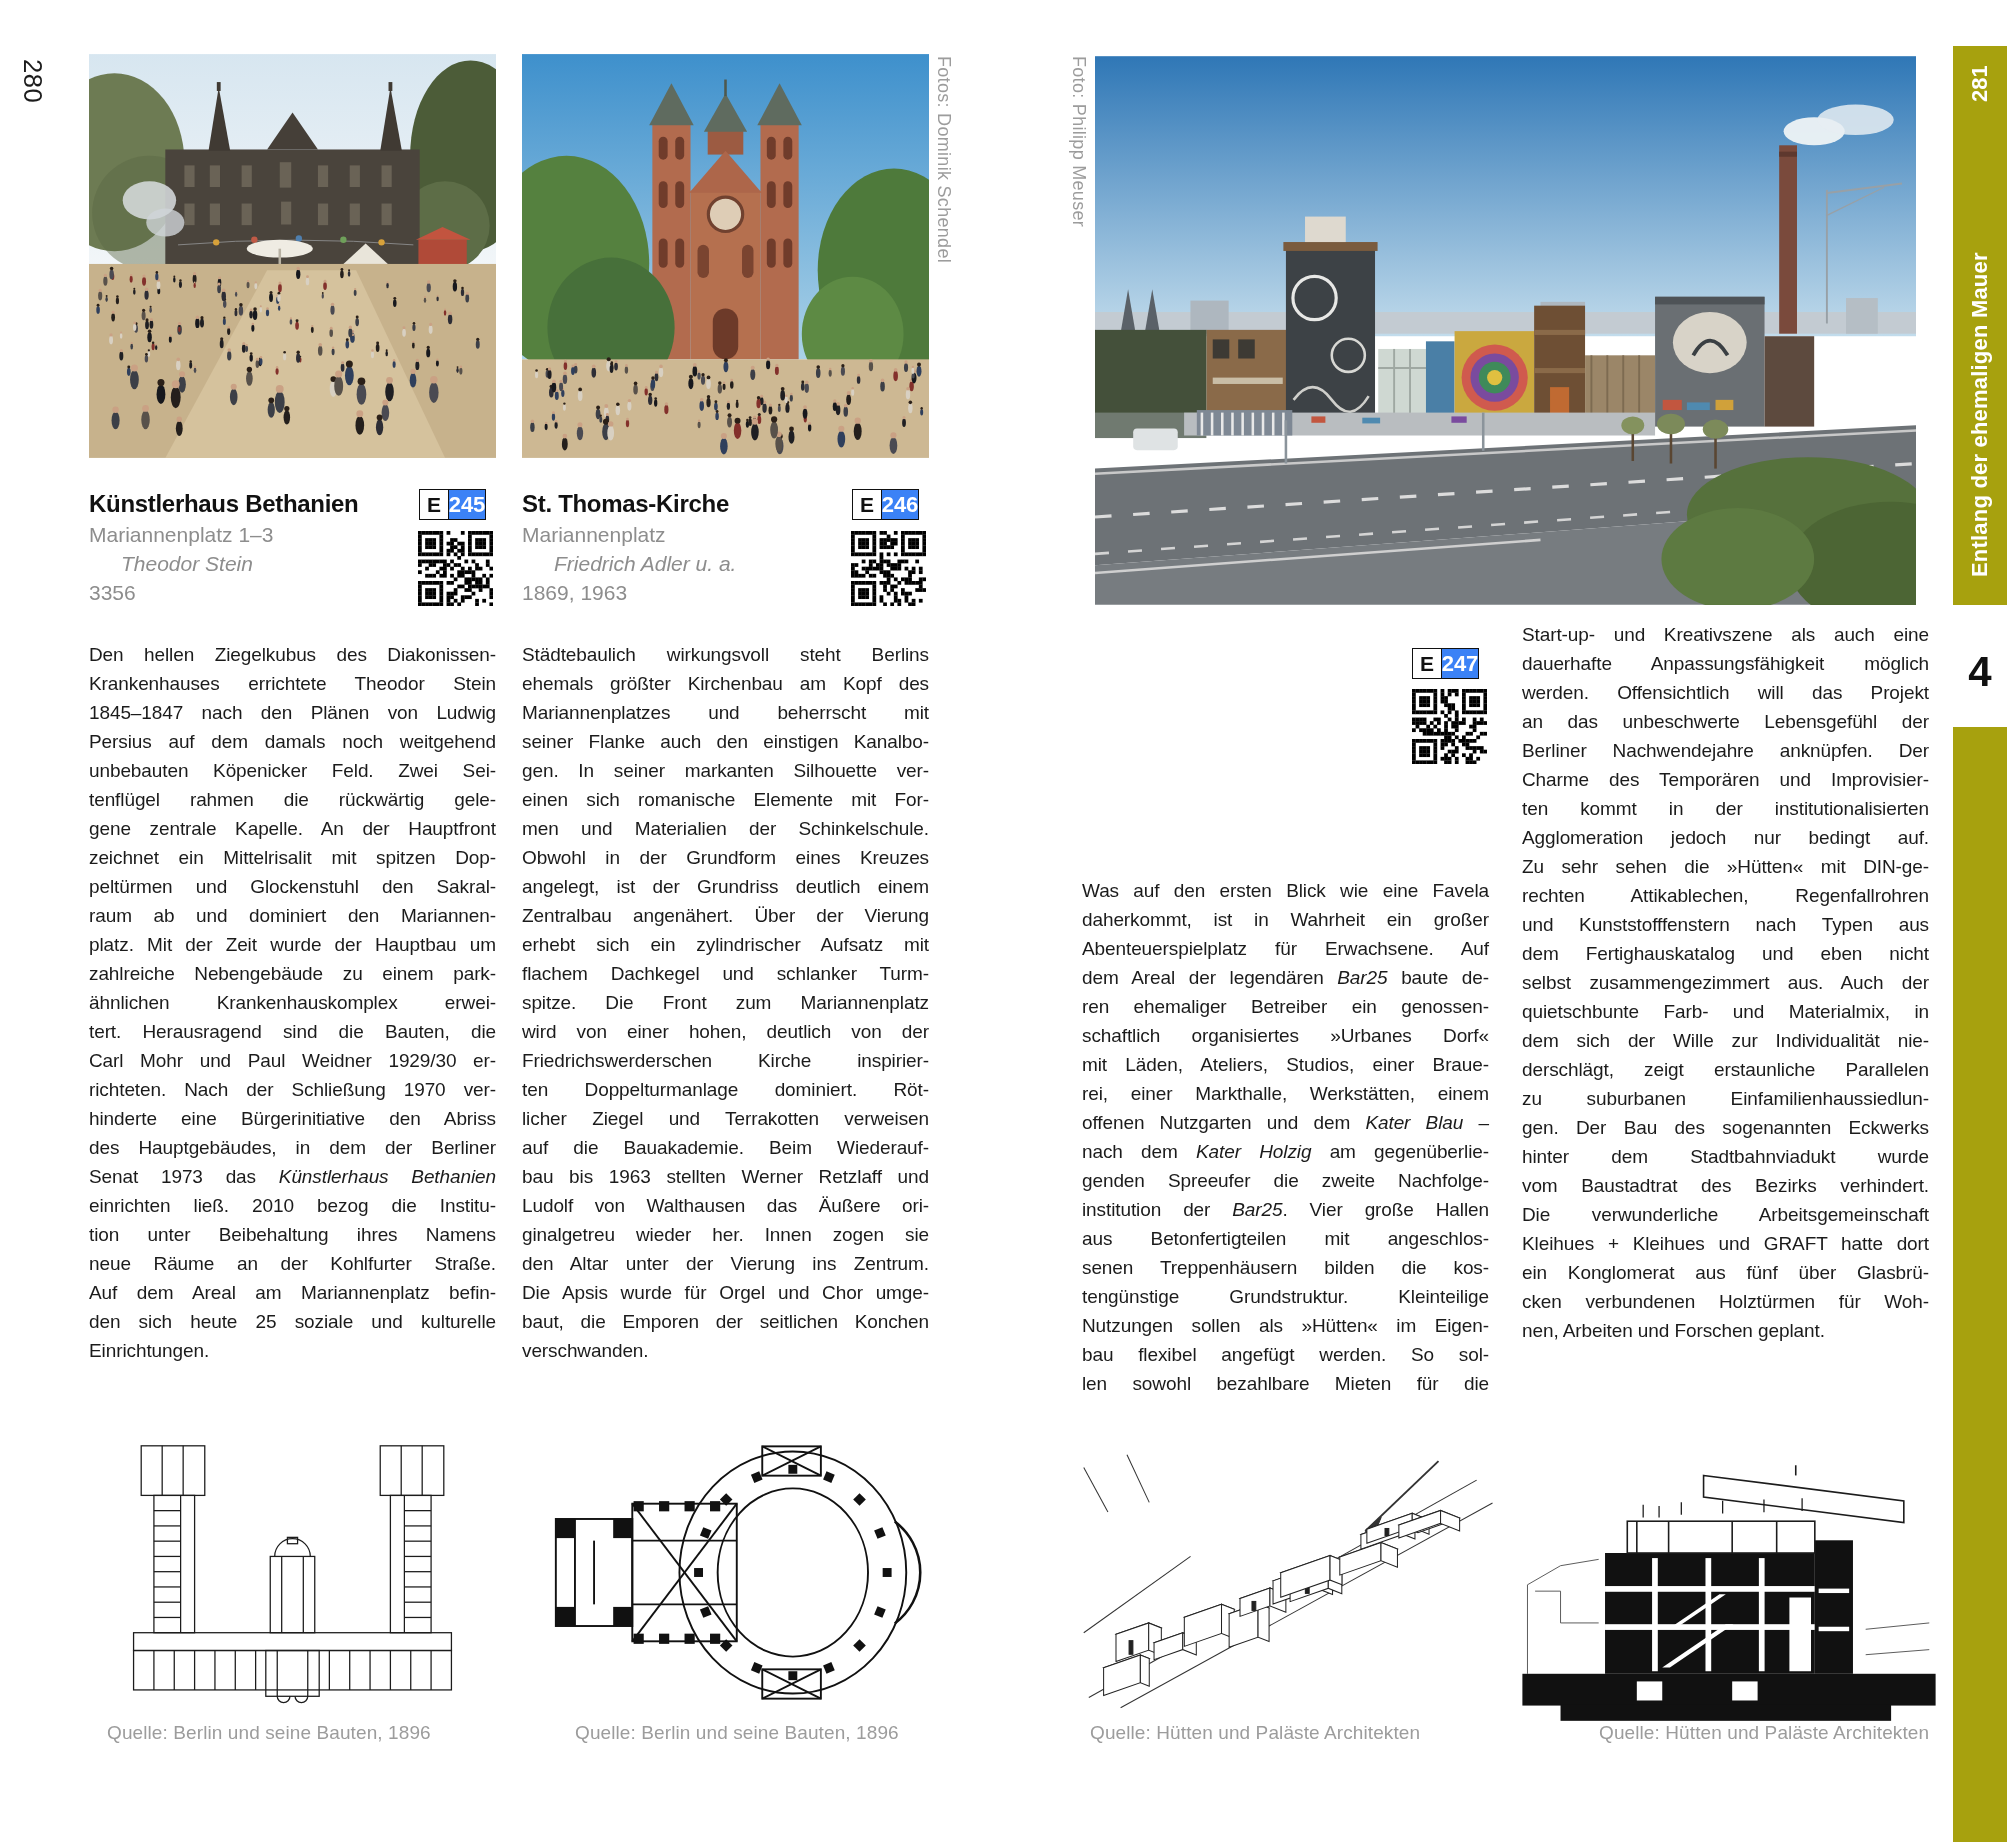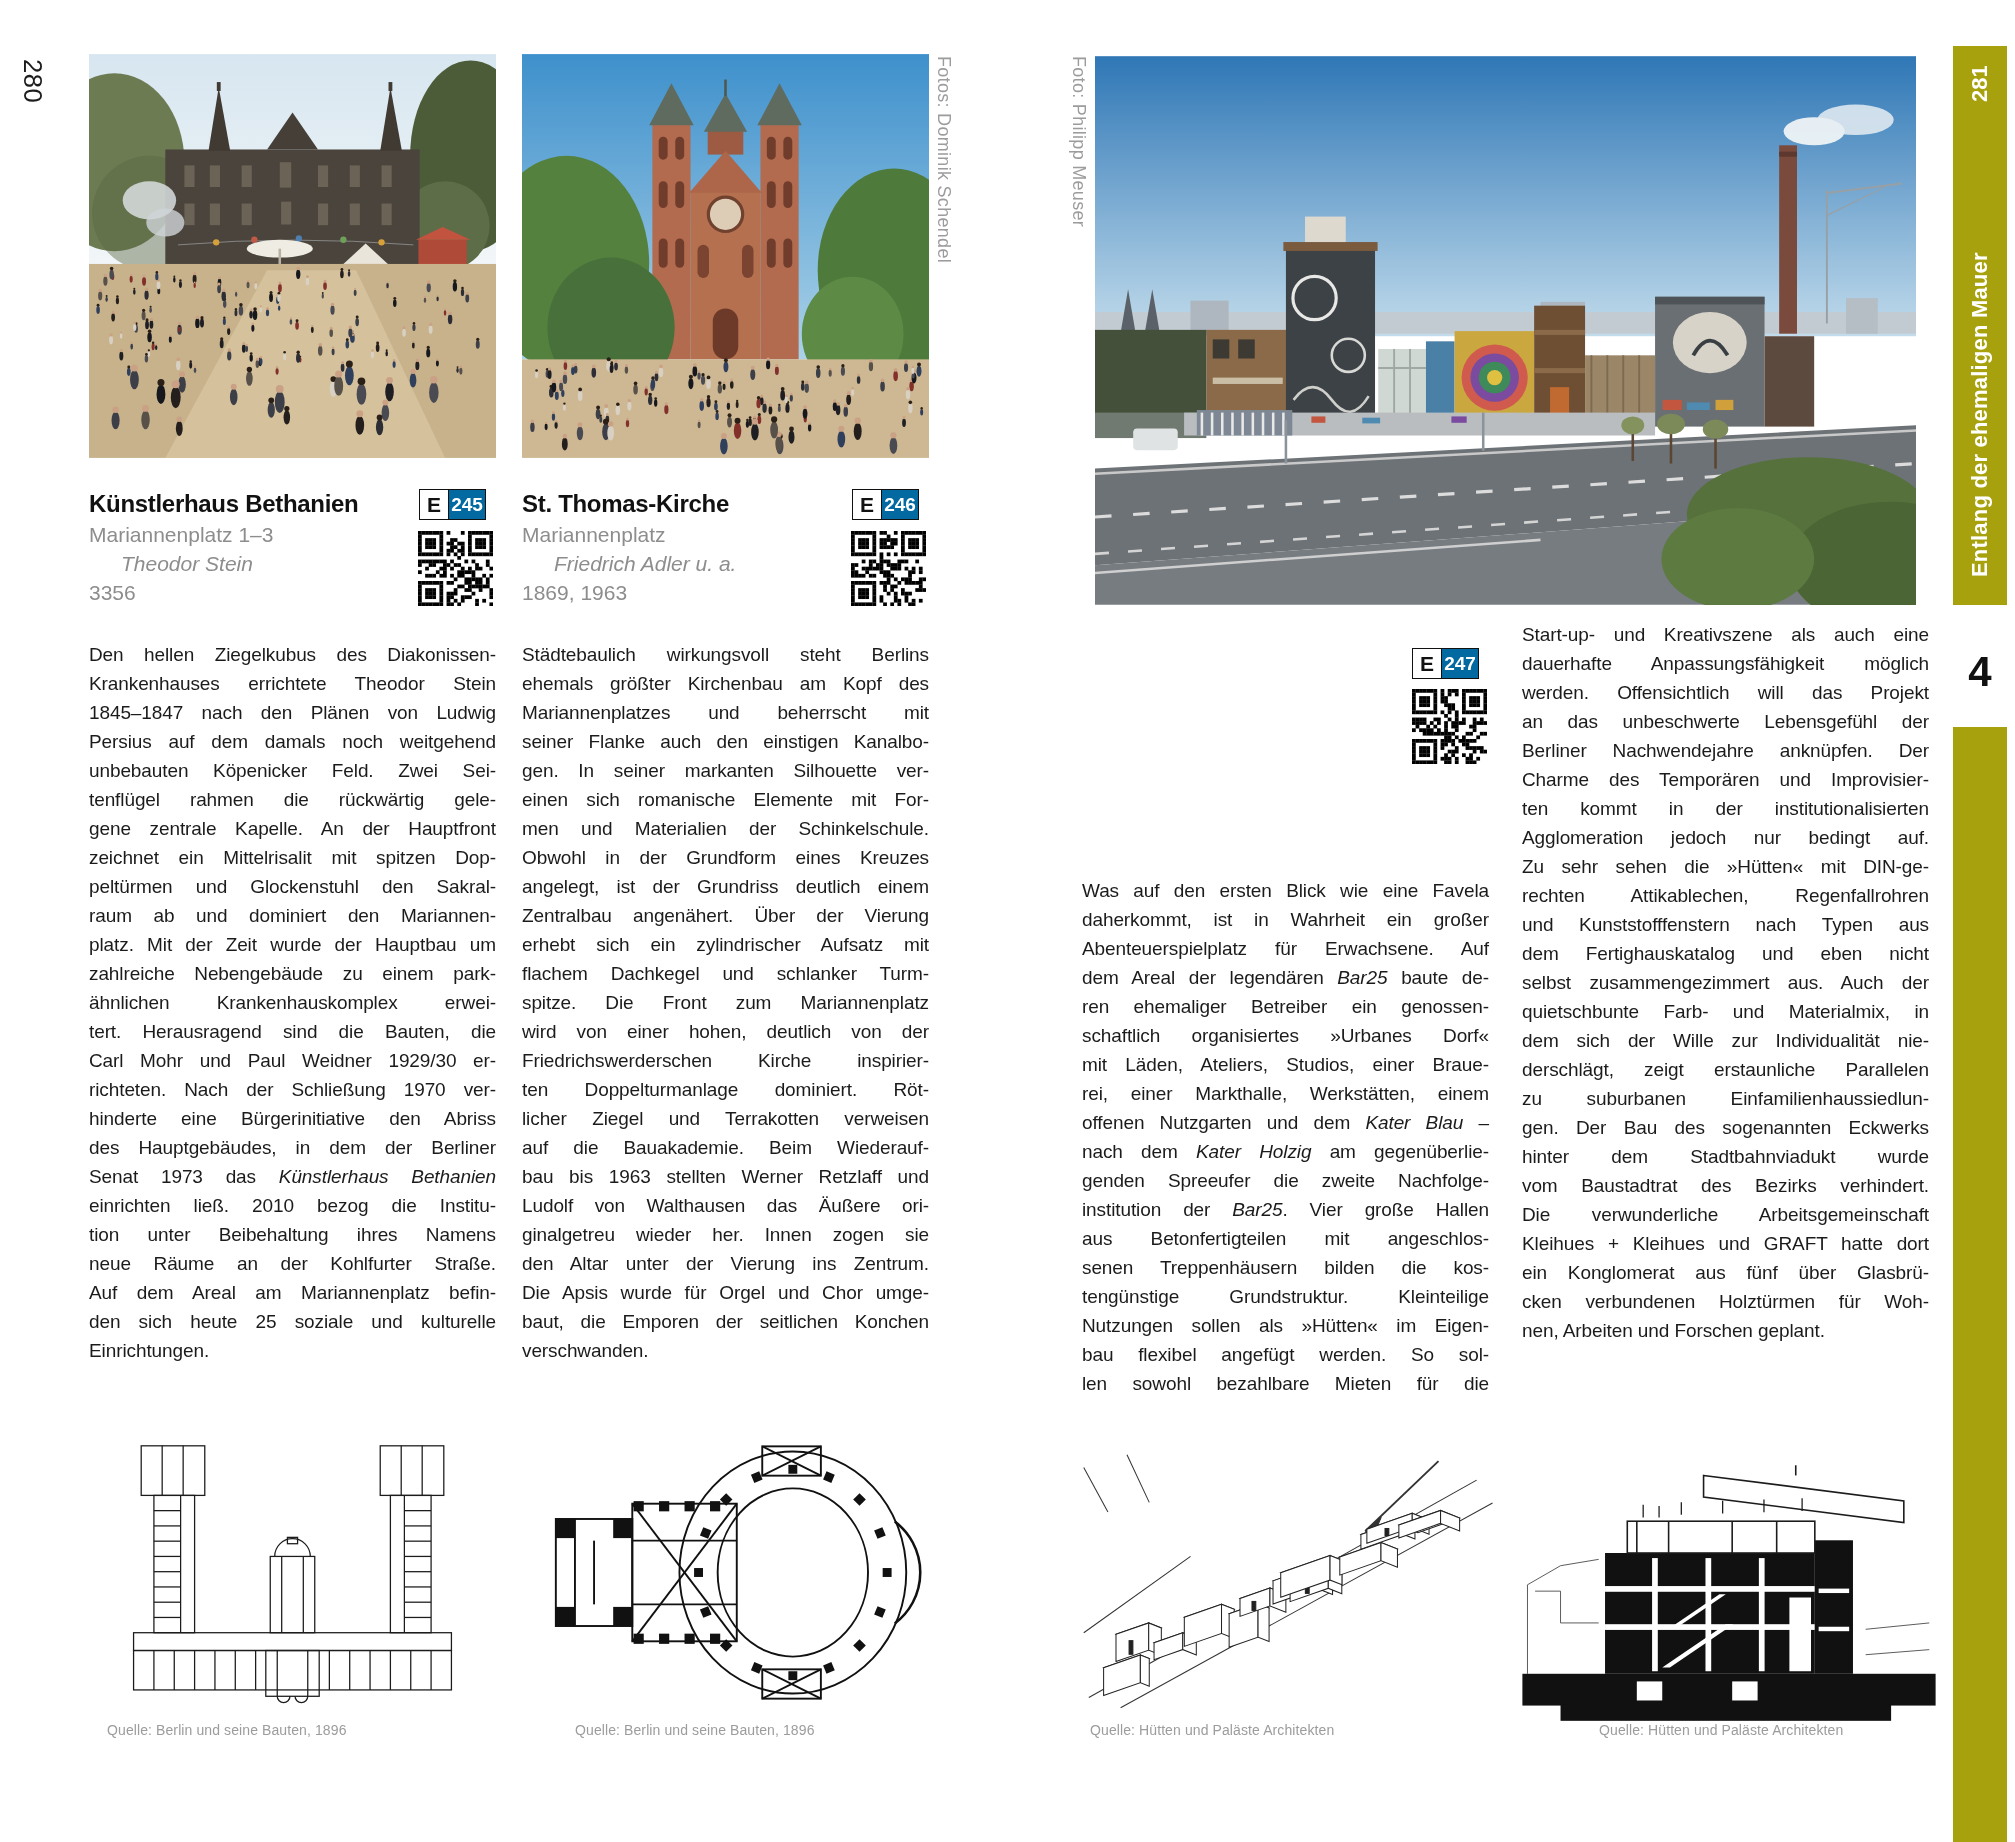--- a/index.html
+++ b/index.html
@@ -12,26 +12,26 @@
   .credit{font-size:18px;color:#9c9c9c;letter-spacing:0.3px;}
   
   .etitle{font-size:24px;font-weight:bold;color:#111;letter-spacing:-0.3px;line-height:32px;}
   .emeta{font-size:21px;color:#8d8d8d;line-height:29px;}
   .emeta.it{font-style:italic;margin-left:32px;}
   
   .badge{display:flex;height:31px;border:1.9px solid #111;box-sizing:border-box;background:#fff;}
   .badge .e{width:28px;display:flex;align-items:center;justify-content:center;
             font-weight:bold;font-size:21px;color:#111;background:#fff;border-right:1.9px solid #111;}
   .badge .num{width:36px;display:flex;align-items:center;justify-content:center;
-            font-weight:bold;font-size:19px;color:#fff;background:#0369a1;}
+            font-weight:bold;font-size:22px;color:#fff;background:#3b82f6;}
   
   .bl{font-size:19px;line-height:29px;color:#1b1b1b;text-align:justify;letter-spacing:-0.1px;}
   .bl.jl{text-align-last:justify;}
   .bl i{font-style:italic;}
-  .caption{font-size:14px;color:#9c9c9c;letter-spacing:0.1px;}
+  .caption{font-size:19px;color:#9c9c9c;letter-spacing:0.1px;}
   
   .tabseg{background:#a7a10e;}
   .tab-rot{writing-mode:vertical-rl;transform:rotate(180deg);display:flex;height:100%;width:100%;
            justify-content:space-between;align-items:center;box-sizing:border-box;padding:28px 0 19px;}
   .tab-title{font-size:22px;font-weight:bold;color:#fff;letter-spacing:0.2px;}
   .tab-num{font-size:22px;font-weight:bold;color:#fff;}
   .chapnum{font-size:42px;font-weight:bold;color:#111;display:flex;align-items:center;justify-content:center;}
   svg{display:block;}
 </style>
 </head>

